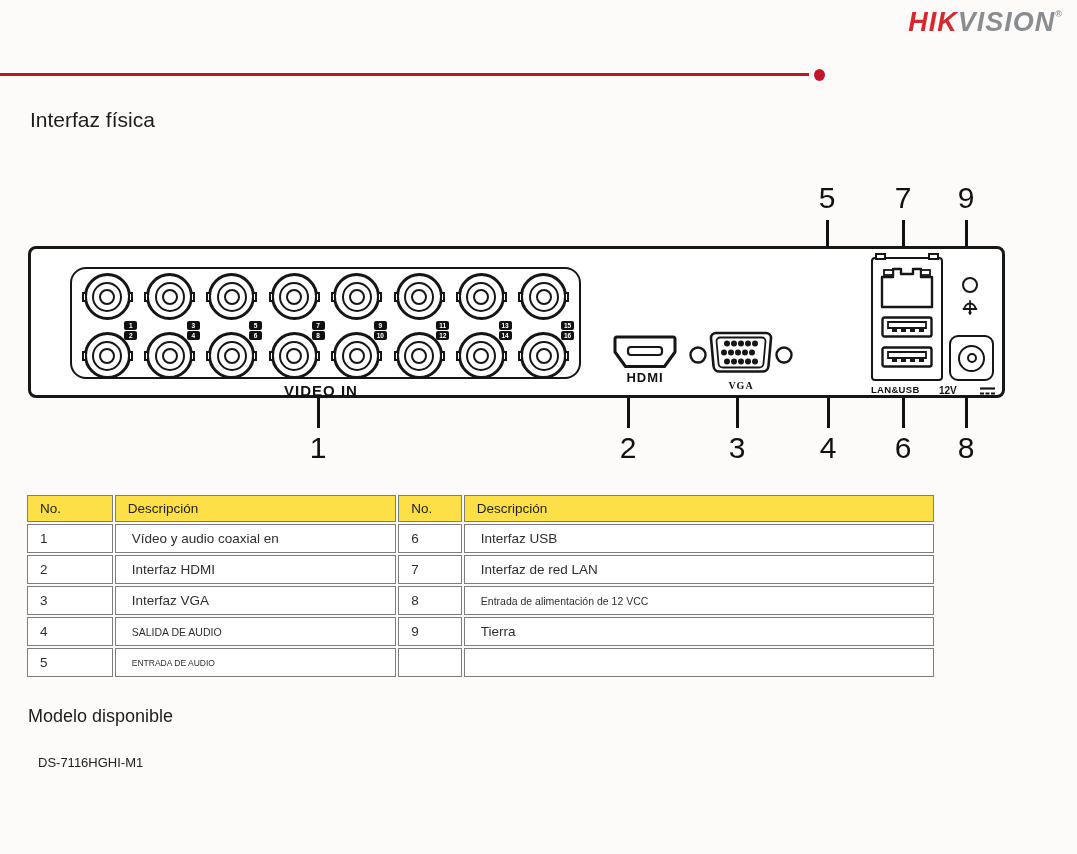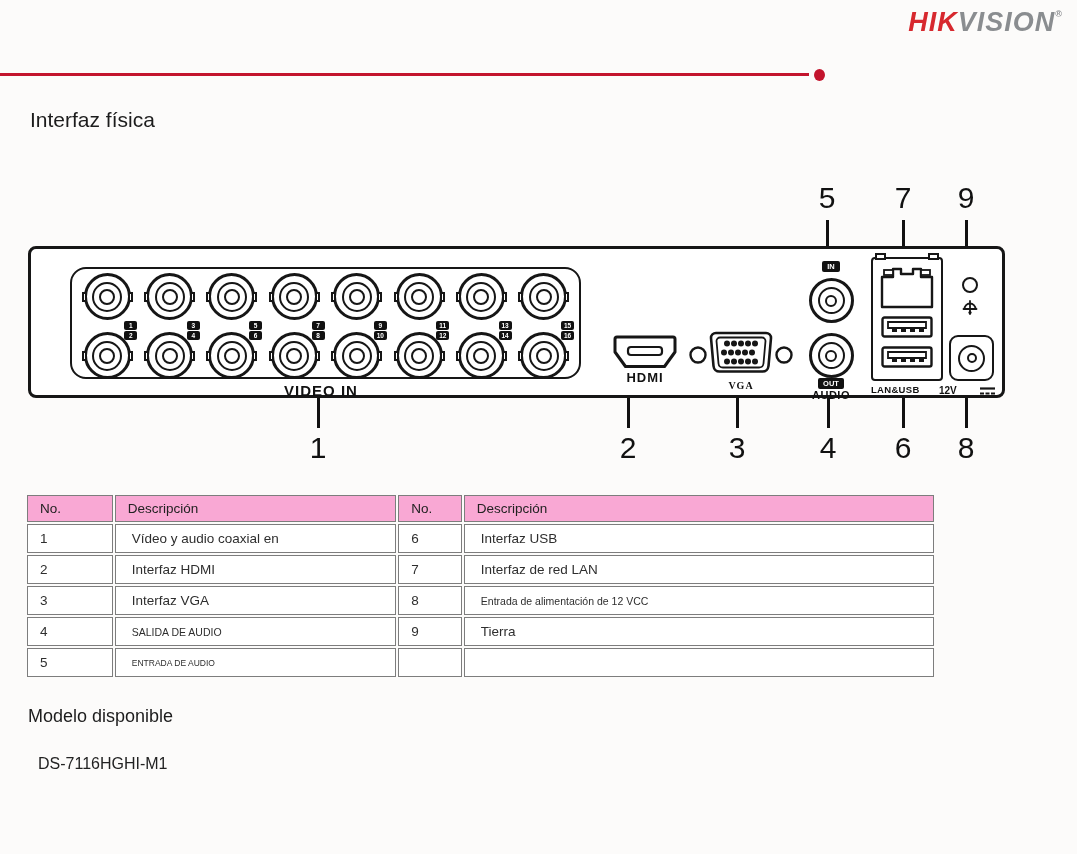--- a/index.html
+++ b/index.html
@@ -69,30 +69,30 @@
   .screw { position:absolute; left:931px; top:28px; width:16px; height:16px; border:2.5px solid #161616; border-radius:50%; background:#fff; }
   .gnd-icon { position:absolute; left:930px; top:50px; }
   .power-jack { position:absolute; left:918px; top:86px; width:45px; height:46px; border:2.5px solid #161616; border-radius:9px; display:flex; align-items:center; justify-content:center; background:#fff; }
   .power-jack .pj2 { width:27px; height:27px; border:2.5px solid #161616; border-radius:50%; display:flex; align-items:center; justify-content:center; }
   .power-jack .pj3 { width:10px; height:10px; border:2px solid #161616; border-radius:50%; }
   .power-label { position:absolute; left:908px; top:136px; width:66px; display:flex; align-items:center; justify-content:center; gap:13px; font-size:10px; font-weight:bold; color:#111; }
 
   
   .ports-table { position:absolute; left:25px; top:493px; width:911px; border-collapse:separate; border-spacing:2px; table-layout:fixed; }
   .ports-table th, .ports-table td { border:1px solid #7d7d7d; background:#fff; color:#2e2e2e; vertical-align:middle; }
-  .ports-table th { background:#f9a8d4; font-weight:normal; text-align:left; font-size:13.5px; height:27px; padding-left:12px; color:#222; }
+  .ports-table th { background:#fde047; font-weight:normal; text-align:left; font-size:13.5px; height:27px; padding-left:12px; color:#222; }
   .ports-table td { height:29px; font-size:13.5px; }
   .ports-table td.num { padding-left:12px; }
   .ports-table td.desc { padding-left:16px; }
   .ports-table td.s-caps  { font-size:10.5px; }
   .ports-table td.s-small { font-size:10.5px; }
   .ports-table td.s-tiny  { font-size:8.5px; }
 
   .model-heading { position:absolute; left:28px; top:706px; font-size:18px; color:#1c1c1c; }
-  .model-number  { position:absolute; left:38px; top:755px; font-size:16px; color:#222; }
+  .model-number  { position:absolute; left:38px; top:755px; font-size:13px; color:#222; }
 
   svg { display:block; margin:0 auto; }
 </style>
 </head>
 <body>
 
 <div id="page">
 
   <div class="logo"><span class="p1">HIK</span><span class="p2">VISION</span><span class="reg">®</span></div>
 
@@ -320,35 +320,20 @@
             <circle cx="38" cy="32.5" r="3"></circle>
               <circle cx="45" cy="32.5" r="3"></circle>
               <circle cx="52" cy="32.5" r="3"></circle>
               <circle cx="59" cy="32.5" r="3"></circle>
               <circle cx="66" cy="32.5" r="3"></circle>
           </g>
         </svg>
         <div class="vga-label">VGA</div>
       </div>
 
-      <div class="audio-block">
-        <div class="io-badge in-badge">IN</div>
-        <div class="rca rca1">
-            <span class="c2">
-              <span class="c3"></span>
-            </span>
-          </div>
-        <div class="rca rca2">
-            <span class="c2">
-              <span class="c3"></span>
-            </span>
-          </div>
-        <div class="io-badge">OUT</div>
-        <div class="audio-label">AUDIO</div>
-      </div>
 
       <div class="lanusb-block">
         <div class="lanusb-box">
           <span class="tab tl"></span>
           <span class="tab tr"></span>
           <svg width="58" height="48" viewBox="0 0 58 48" style="margin-top:4px">
             <path d="M4 14 h11 v-8 h8 v5 h12 v-5 h8 v8 h11 v30 H4 z" fill="#fff" stroke="#161616" stroke-width="2.4" stroke-linejoin="round"></path>
             <rect x="6" y="7" width="9" height="5" fill="#fff" stroke="#161616" stroke-width="1.8"></rect>
             <rect x="43" y="7" width="9" height="5" fill="#fff" stroke="#161616" stroke-width="1.8"></rect>
           </svg>

